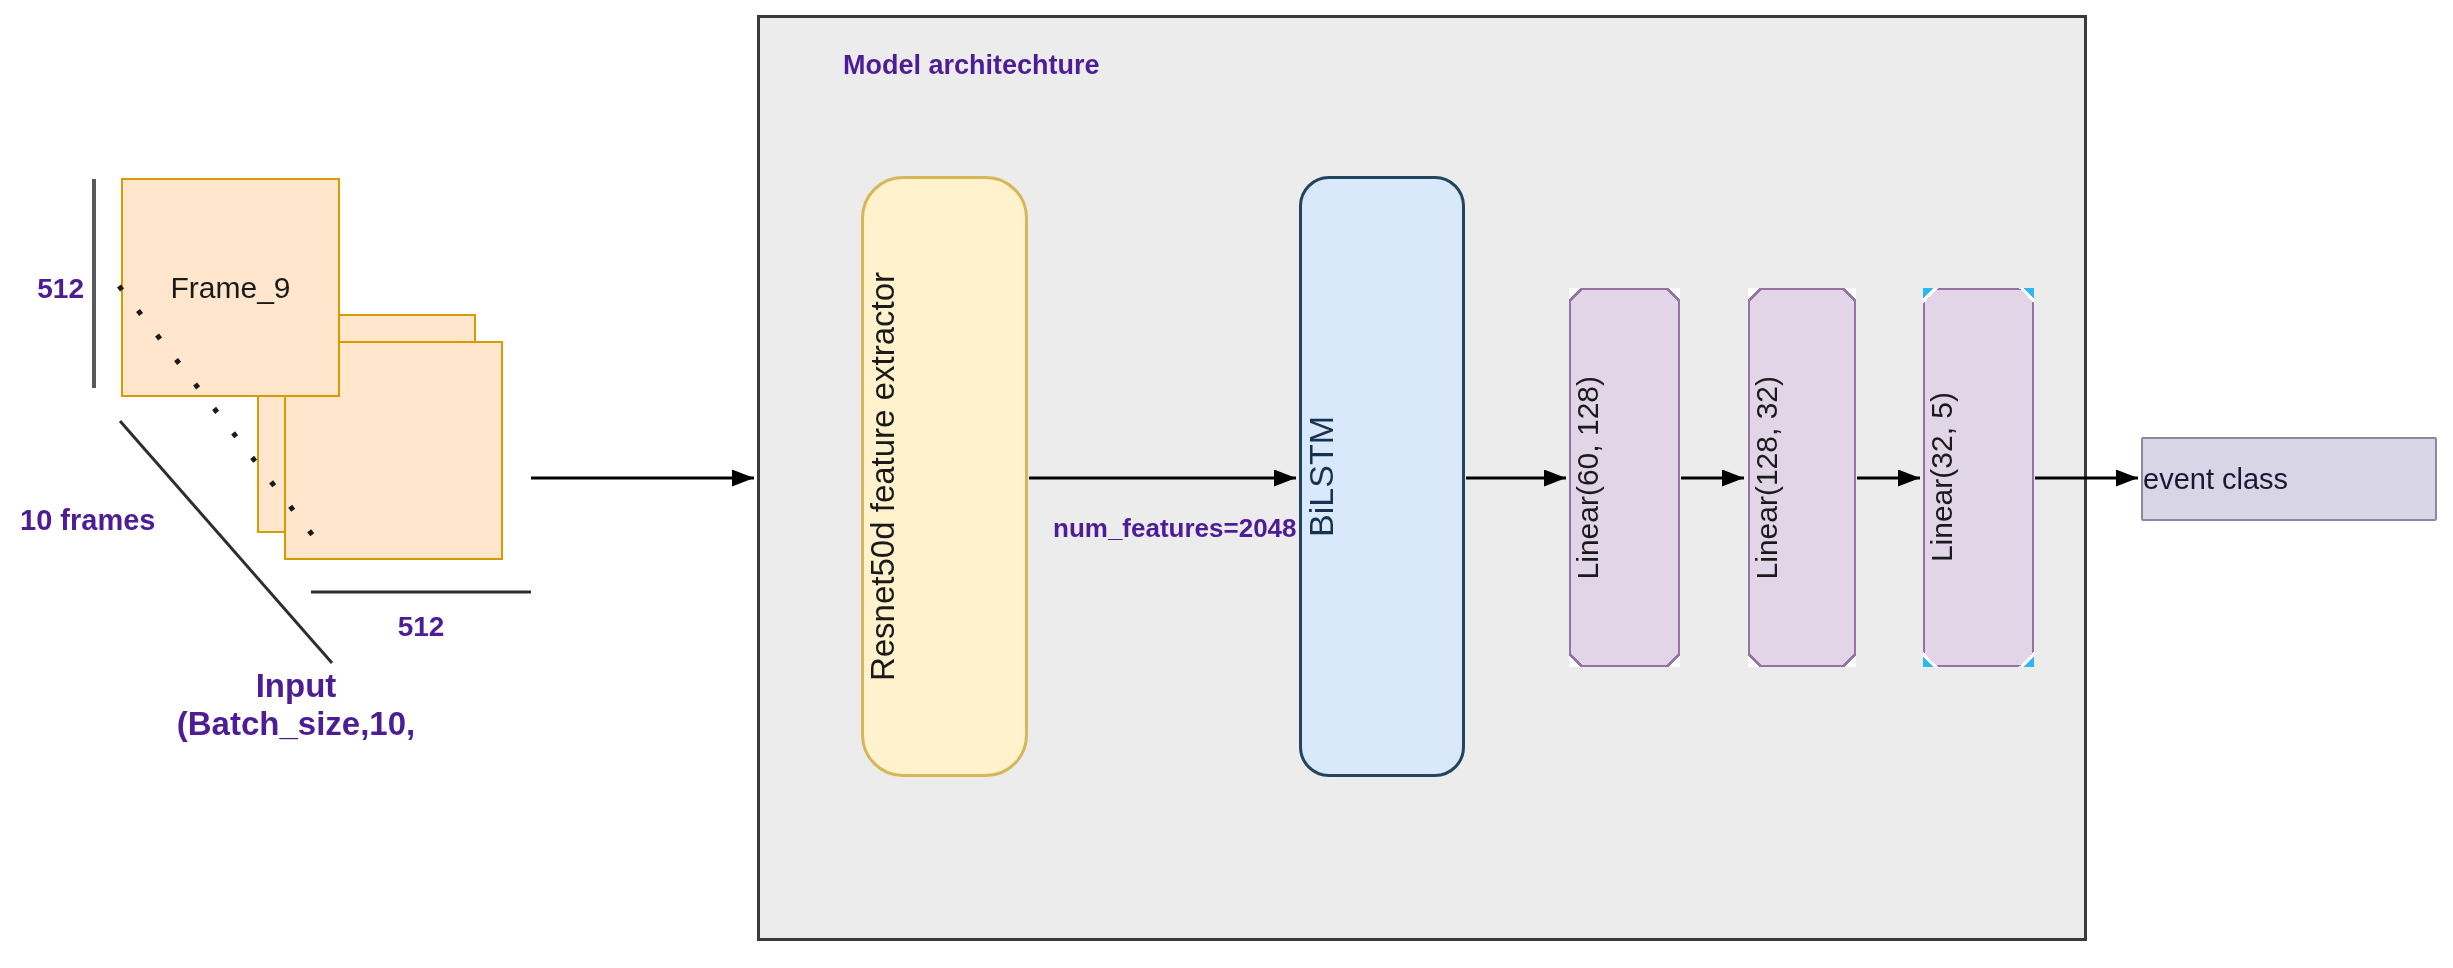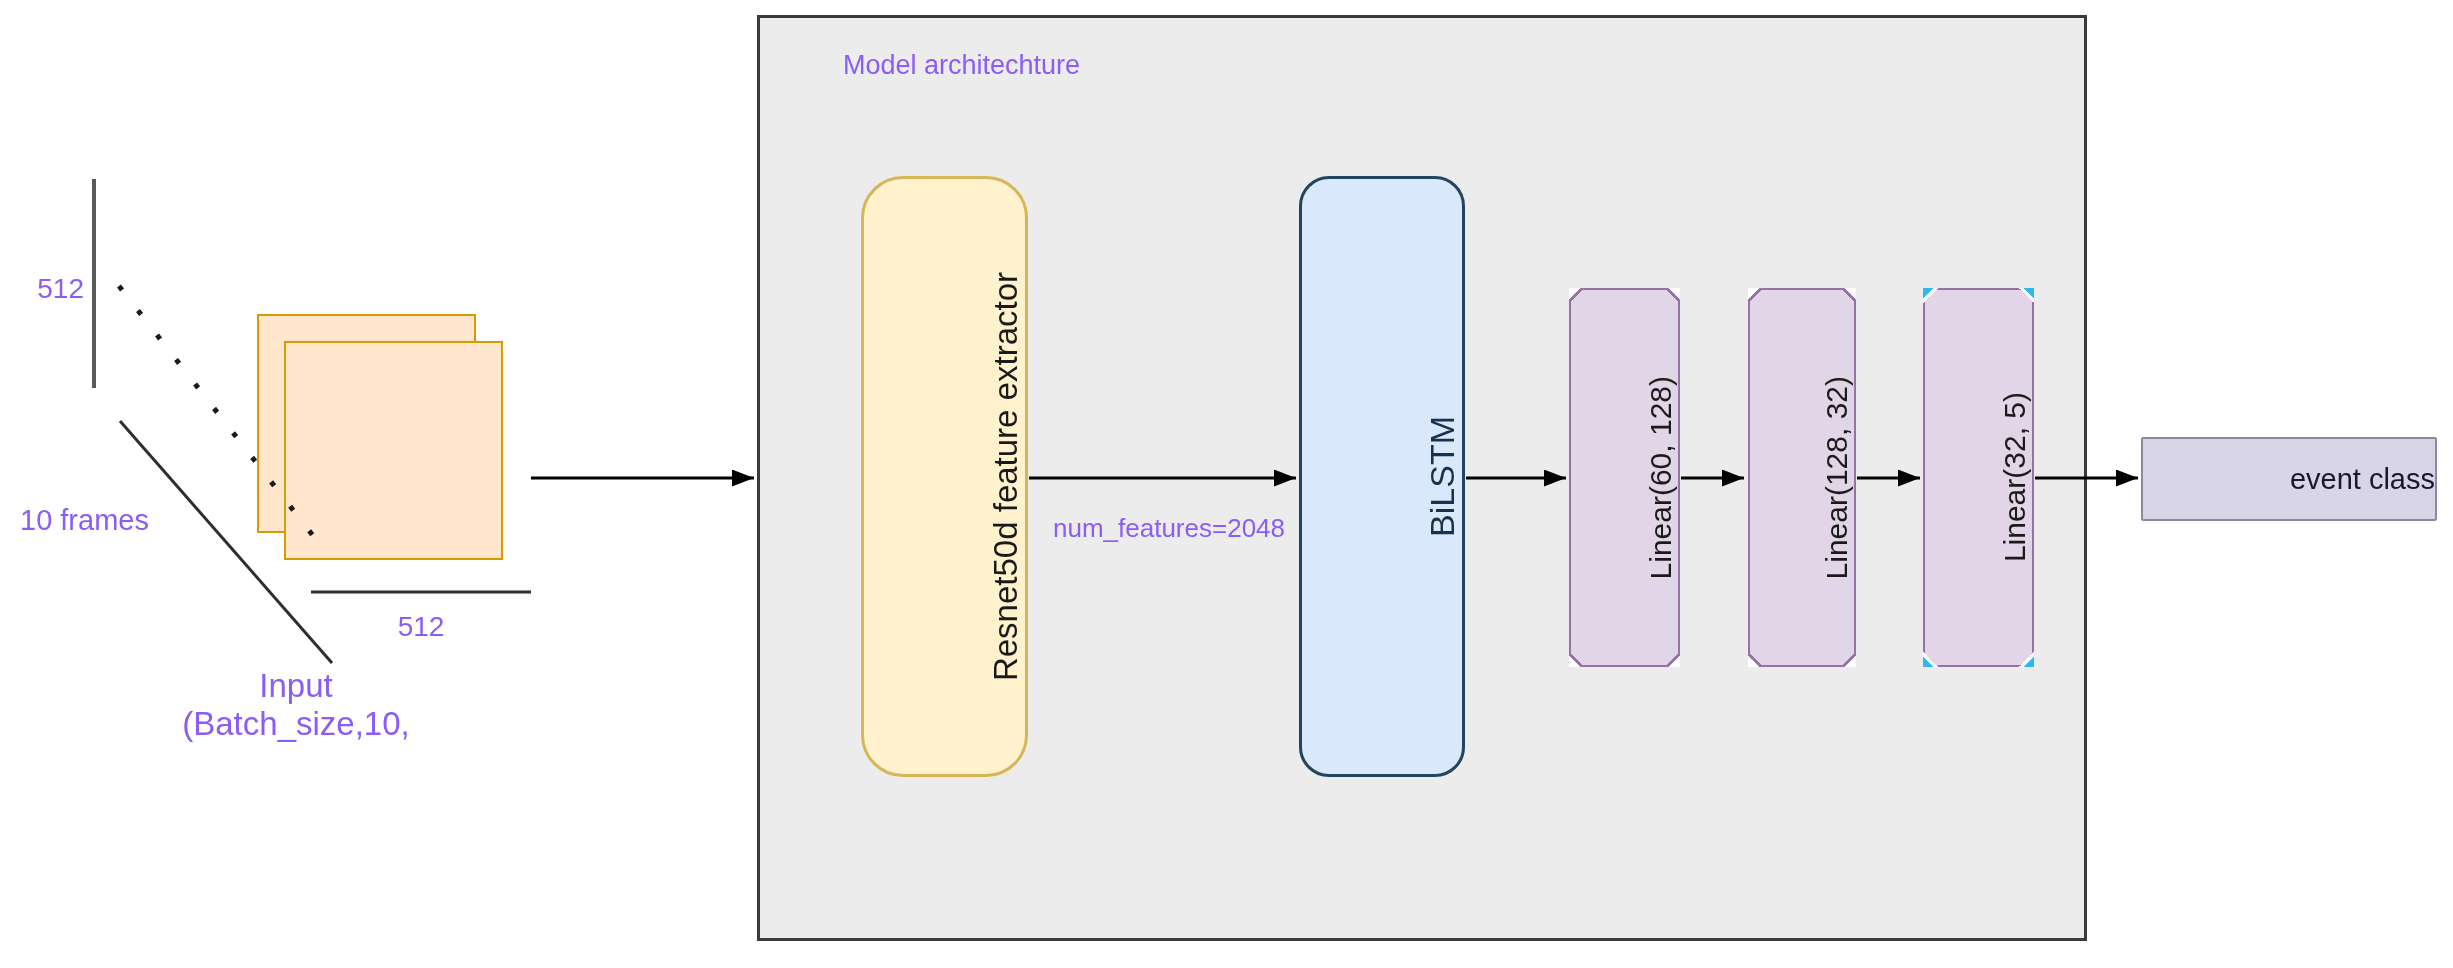--- a/index.html
+++ b/index.html
@@ -47,40 +47,41 @@
     color: #1a1a1a;
     white-space: nowrap;
   }
   #frame-b { left: 257px; top: 314px; }
   #frame-c { left: 284px; top: 341px; }
   #frame-0 { left: 311px; top: 368px; }
   #frame-9 { left: 121px; top: 178px; }
   
   .txt {
     position: absolute;
-    color: #8b5cf6;
-    white-space: nowrap;
+    color: #4c1d95;
+    white-space: nowrap;
+    font-weight: bold;
   }
   #dim-height { left: 6px; top: 273px; width: 78px; text-align: right; font-size: 28px; }
   #dim-width  { left: 311px; top: 611px; width: 220px; text-align: center; font-size: 28px; }
   #frames-count { left: 20px; top: 504px; font-size: 29px; }
   #input-caption {
     left: 140px; top: 667px; width: 312px;
     text-align: center;
     font-size: 33px;
     line-height: 38px;
     white-space: normal;
   }
   #edge-label { left: 1053px; top: 513px; font-size: 26px; }
   
   .node {
     position: absolute;
     display: flex;
     align-items: center;
-    justify-content: flex-end;
+    justify-content: flex-start;
     box-sizing: border-box;
   }
   .vlabel {
     writing-mode: vertical-rl;
     transform: rotate(180deg);
     white-space: nowrap;
     color: #1a1a1a;
   }
   #node-resnet {
     left: 861px; top: 176px; width: 167px; height: 601px;
@@ -133,20 +134,23 @@
 </head>
 <body>
 
 <div id="canvas">
 
   <div class="model-box"></div>
   <div class="model-title txt">Model architechture</div>
 
   <div class="frame" id="frame-b"></div>
   <div class="frame" id="frame-c"></div>
+  <div class="frame" id="frame-9">
+    <span class="frame-label">Frame_9</span>
+  </div>
 
   <svg id="wires" viewBox="0 0 2453 968">
     <defs>
       <marker id="ah" markerUnits="userSpaceOnUse" markerWidth="23" markerHeight="17" refX="22" refY="8.5" orient="auto">
         <path d="M0,0 L22,8.5 L0,17 Z" fill="#000000"></path>
       </marker>
     </defs>
 
     <line x1="94" y1="179" x2="94" y2="388" stroke="#5A5A5A" stroke-width="4"></line>
 

